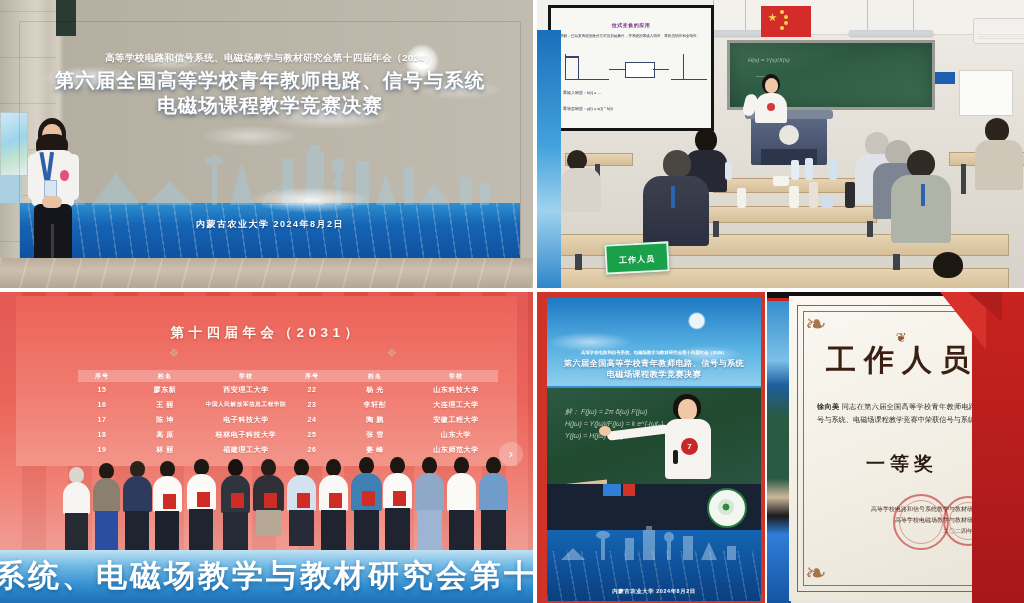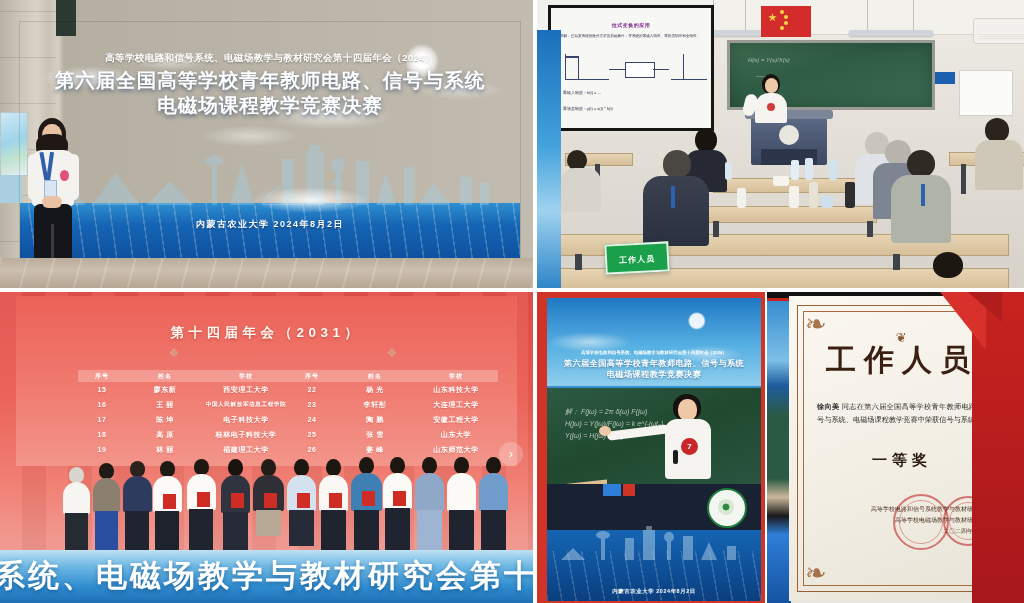--- a/index.html
+++ b/index.html
@@ -212,21 +212,21 @@
   .br-frame-o{position:absolute;left:8px;top:9px;right:8px;bottom:9px;border:1.5px solid #9a5f33;}
   .br-frame-i{position:absolute;left:14px;top:15px;right:14px;bottom:15px;border:1px solid #a96b3c;}
   .br-corner{position:absolute;width:34px;height:34px;color:#9a5f33;font-size:26px;line-height:34px;
       text-align:center;opacity:.85;}
   .br-flourish{position:absolute;left:0;right:0;top:34px;text-align:center;color:#8d5a30;font-size:13px;letter-spacing:2px;}
   .br-title{position:absolute;left:0;right:0;top:44px;text-align:center;color:#3a1f12;font-size:30px;
       font-weight:bold;letter-spacing:8px;}
   .br-body{position:absolute;left:28px;right:24px;top:104px;color:#2b2b2b;font-size:7.2px;line-height:13px;
       text-align:justify;}
   .br-body b{font-weight:bold;}
-  .br-award{position:absolute;left:0;right:0;top:155px;text-align:center;color:#2a1a10;font-size:15px;
+  .br-award{position:absolute;left:0;right:0;top:155px;text-align:center;color:#2a1a10;font-size:19px;
       font-weight:bold;letter-spacing:5px;}
   .br-sig{position:absolute;right:30px;top:208px;width:150px;text-align:right;color:#4b2f1f;font-size:6px;line-height:11px;}
   .br-seal{position:absolute;border-radius:50%;border:2px solid rgba(190,40,40,.75);opacity:.8;}
   .br-seal::after{content:"";position:absolute;inset:4px;border-radius:50%;border:1px solid rgba(190,40,40,.5);}
   .br-blueedge{position:absolute;left:0;top:0;width:24px;height:311px;
       background:linear-gradient(180deg,#2d86cb 0%,#7cc0e7 22%,#1f5d9e 30%,#2b5a44 40%,#2b5a44 60%,#cbb89a 66%,#1a1a1a 72%,#2f7ed8 78%,#1554a2 100%);}
   .br-topbar{position:absolute;left:0;top:0;width:100%;height:6px;background:#111;}
   .br-topbar2{position:absolute;left:0;top:6px;width:100%;height:3px;background:#c8231f;}
 </style>
 </head>

